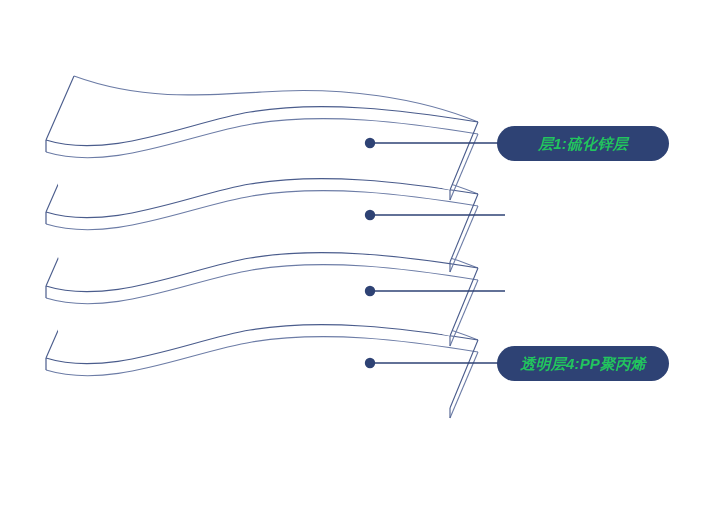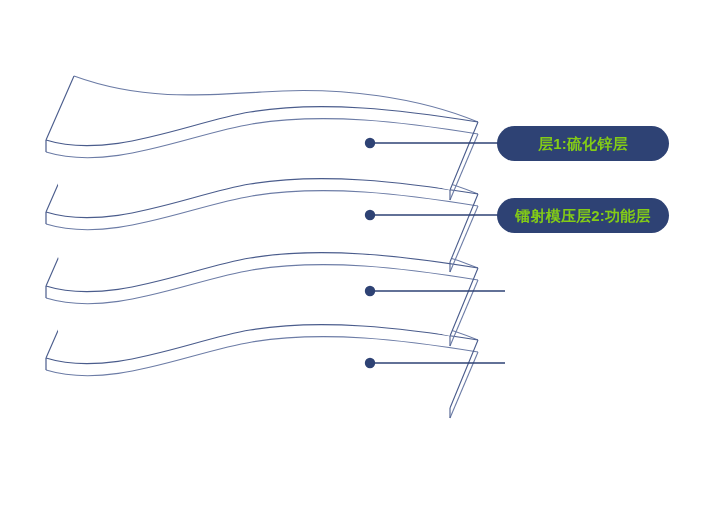--- a/index.html
+++ b/index.html
@@ -19,21 +19,21 @@
     background:#2e4274;
     border-radius:999px;
     color:#ffffff;
     font-size:15px;
     font-weight:bold;
     letter-spacing:0.2px;
     white-space:nowrap;
     box-sizing:border-box;
     padding:0 14px;
   }
-  .callout-text{color:#84cc16;line-height:1;}
+  .callout-text{color:#22c55e;line-height:1;font-style:italic;}
 </style>
 </head>
 <body>
 
 <div id="stage">
 
   <svg class="diagram-svg" viewBox="0 0 712 505" aria-hidden="true">
     <defs>
       <g id="sheet-unit">
 
@@ -95,18 +95,18 @@
     <g>
       <line x1="372" y1="363" x2="505" y2="363" stroke="#2e4274" stroke-width="1.4"></line>
       <circle cx="370" cy="363" r="5.2" fill="#2e4274"></circle>
     </g>
   </svg>
 
   <div class="callout-layer">
     <div class="callout" style="left:497px;top:126px;width:172px;height:35px;">
       <span class="callout-text">层1:硫化锌层</span>
     </div>
-    <div class="callout" style="left:497px;top:198px;width:172px;height:35px;">
-      <span class="callout-text">镭射模压层2:功能层</span>
+    <div class="callout" style="left:497px;top:346px;width:172px;height:35px;">
+      <span class="callout-text">透明层4:PP聚丙烯</span>
     </div>
   </div>
 
 </div>
 
 </body></html>

